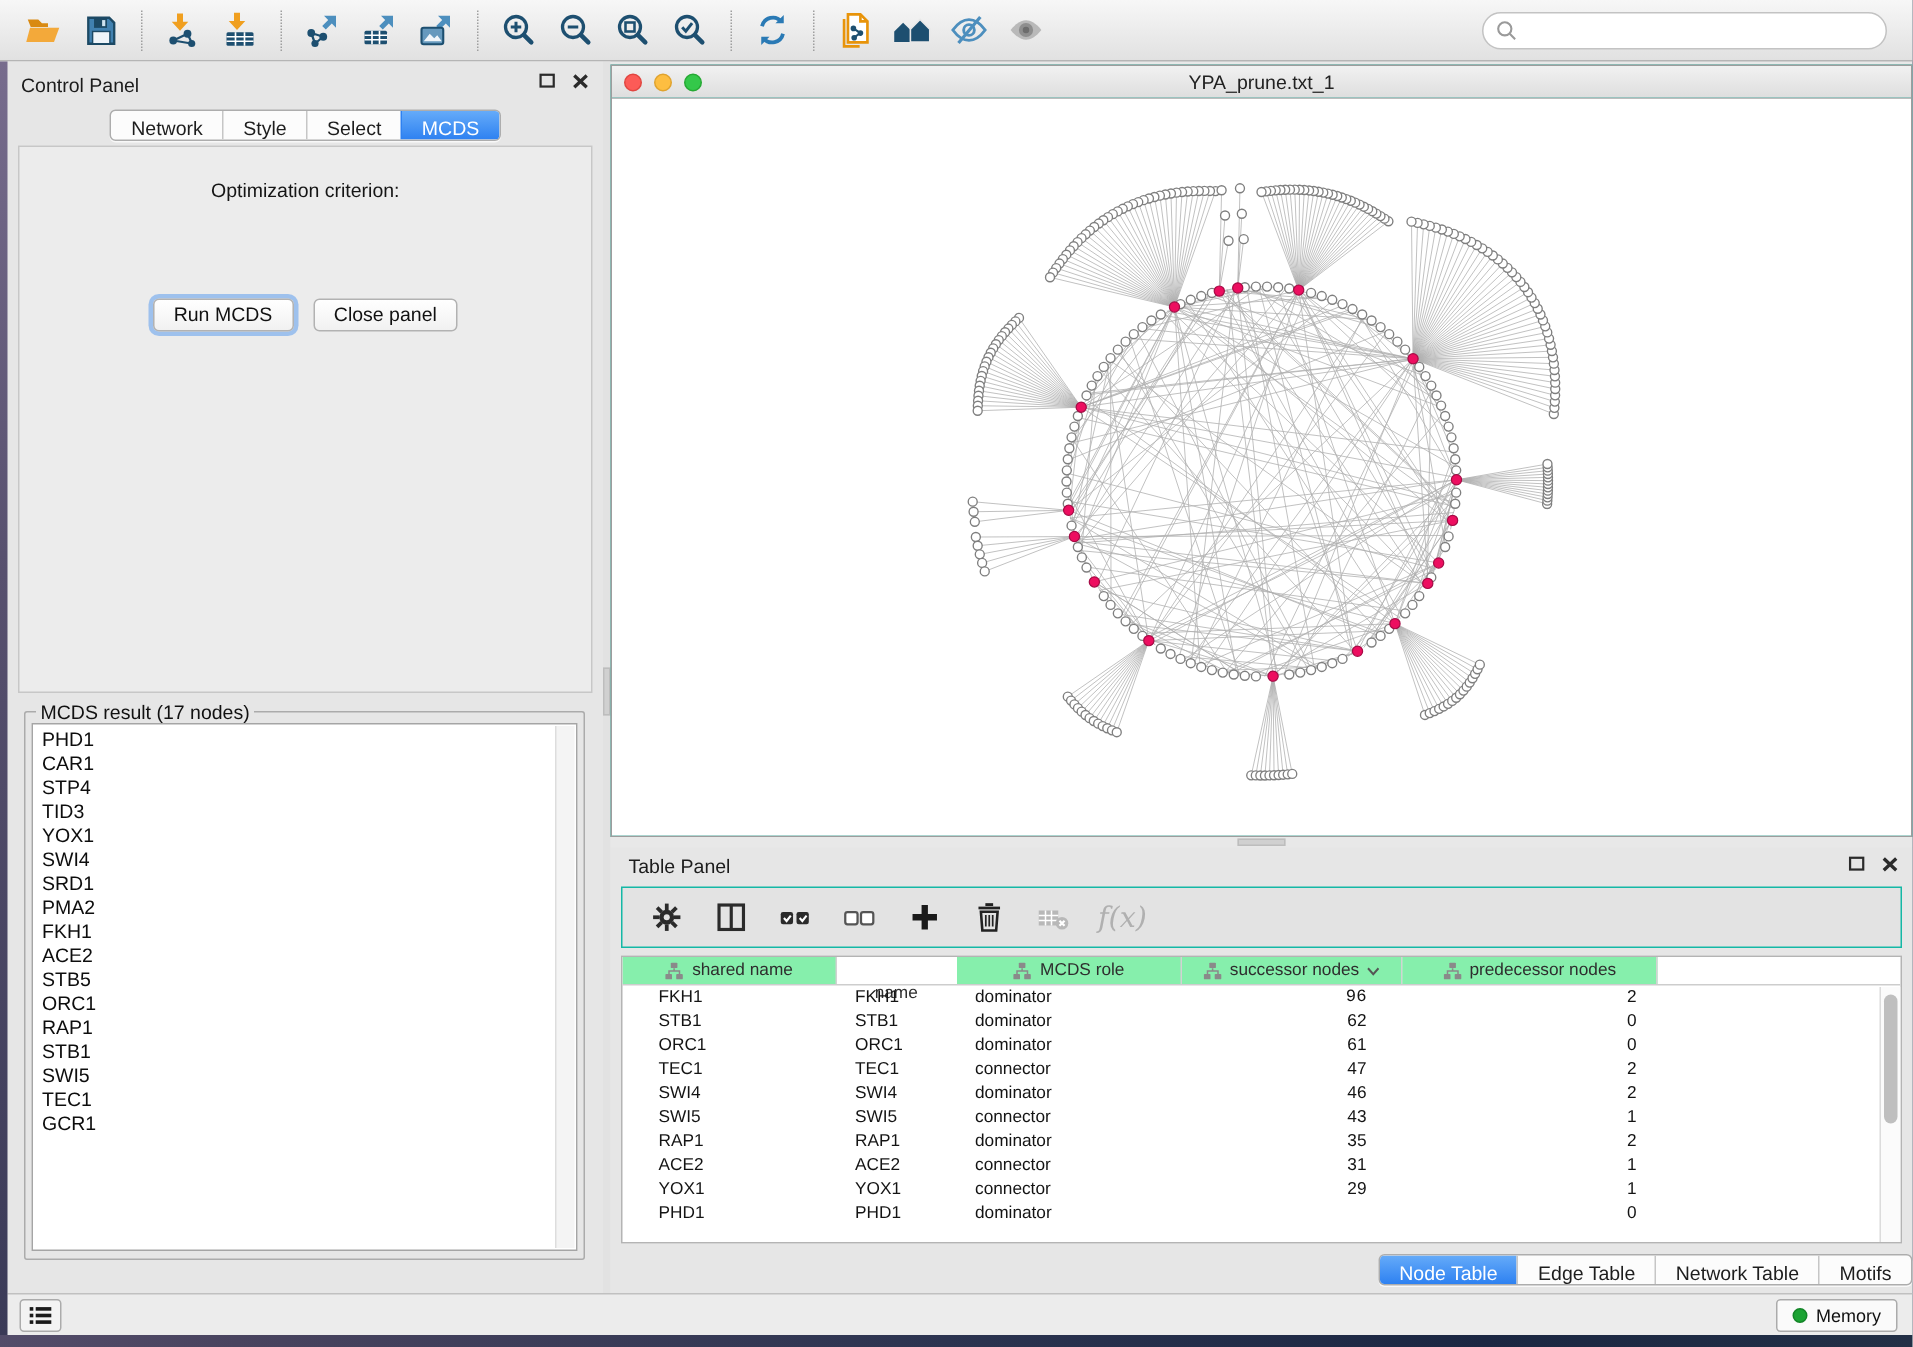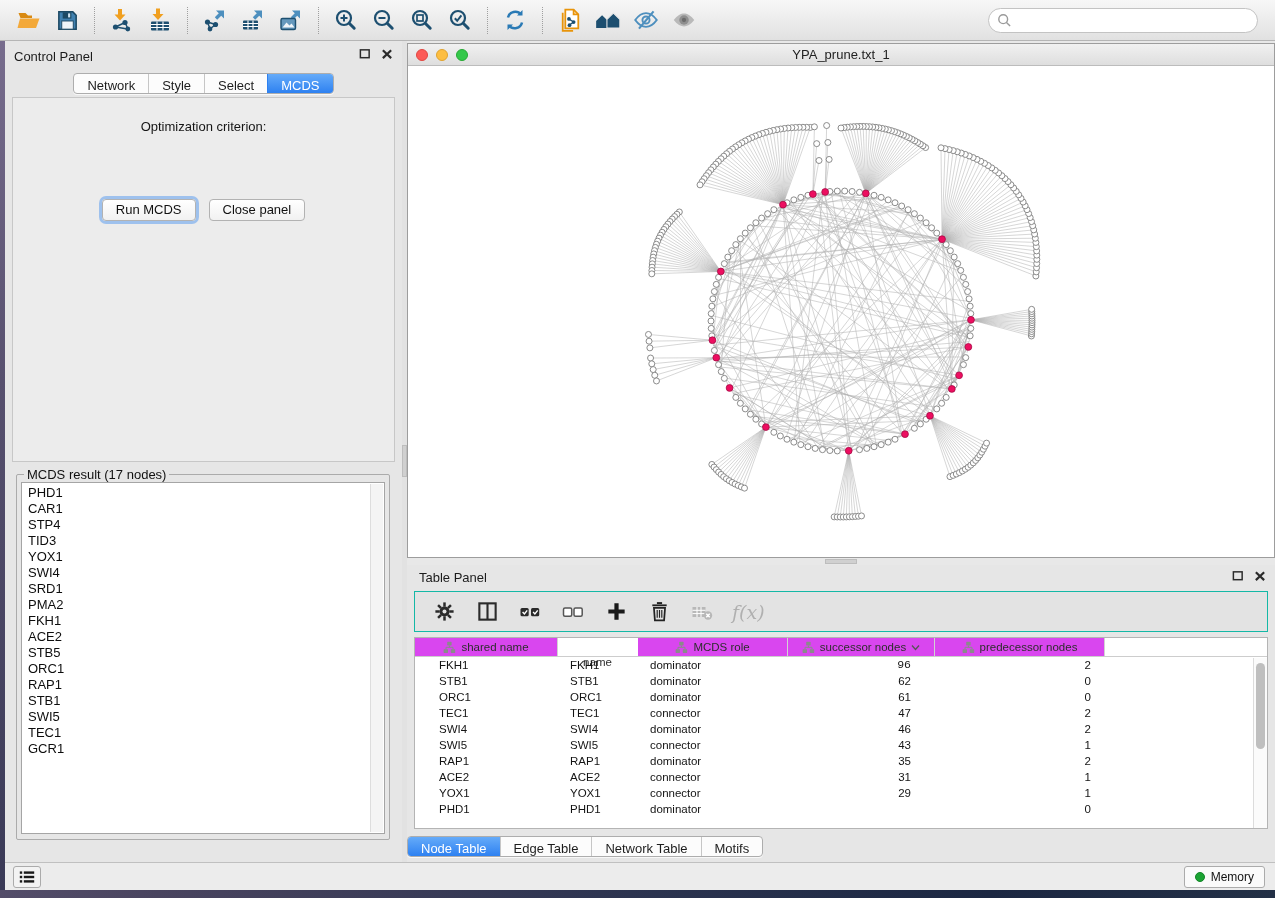--- a/index.html
+++ b/index.html
@@ -80,28 +80,28 @@
 
   
   #table-panel { position:absolute; left:407px; top:565px; width:868px; height:297px; background:#e6e6e6; }
   #tp-toolbar { position:absolute; left:7px; right:7px; top:26px; height:41px; background:#e3e3e3;
     border:1px solid #14b8a6; display:flex; align-items:center; padding-left:16px; gap:17px; }
   .tp-icon { width:26px; height:26px; display:flex; align-items:center; justify-content:center; }
   .fx { font-family:"DejaVu Serif", serif; font-style:italic; font-size:19px; color:#b0b0b0; }
 
   #tp-table { position:absolute; left:7px; right:7px; top:72px; bottom:33px; background:#fff; border:1px solid #b4b4b4; overflow:hidden; }
   #tp-header { display:flex; height:19px; border-bottom:1px solid #cdcdcd; }
-  .hcell { background:#d946ef; border-right:1px solid #d2d2d2; display:flex; align-items:center; justify-content:center; gap:5px;
+  .hcell { background:#86efac; border-right:1px solid #d2d2d2; display:flex; align-items:center; justify-content:center; gap:5px;
     font-size:11.5px; color:#2e2e2e; }
   .trow { display:flex; height:16px; }
   .tcell { font-size:11.5px; color:#141414; line-height:16px; white-space:nowrap; overflow:hidden; }
   #tp-scroll { position:absolute; top:20px; right:0; bottom:0; width:14px; background:#fbfbfb; border-left:1px solid #dcdcdc; }
   #tp-thumb { position:absolute; top:5px; left:2px; width:9px; height:86px; background:#bfbfbf; border-radius:5px; }
 
-  #tp-tabs-wrap { position:absolute; bottom:5px; left:0; right:0; display:flex; justify-content:flex-start; }
+  #tp-tabs-wrap { position:absolute; bottom:5px; left:0; right:0; display:flex; justify-content:flex-end; }
 
   
   #status-bar { position:absolute; left:5px; top:862px; width:1270px; height:28px; background:#ececec; border-top:1px solid #c0c0c0; }
   #list-btn { position:absolute; left:8px; top:3px; width:28px; height:22px; background:#f3f3f3; border:1px solid #ababab; border-radius:3px;
     display:flex; align-items:center; justify-content:center; }
   #memory-btn { position:absolute; right:10px; top:3px; height:22px; background:#fafafa; border:1px solid #ababab; border-radius:3px;
     display:flex; align-items:center; gap:6px; padding:0 10px; font-size:12px; color:#111; }
   #memory-dot { width:10px; height:10px; border-radius:50%; background:#1ba333; border:1px solid #128527; }
 </style>
 </head>

